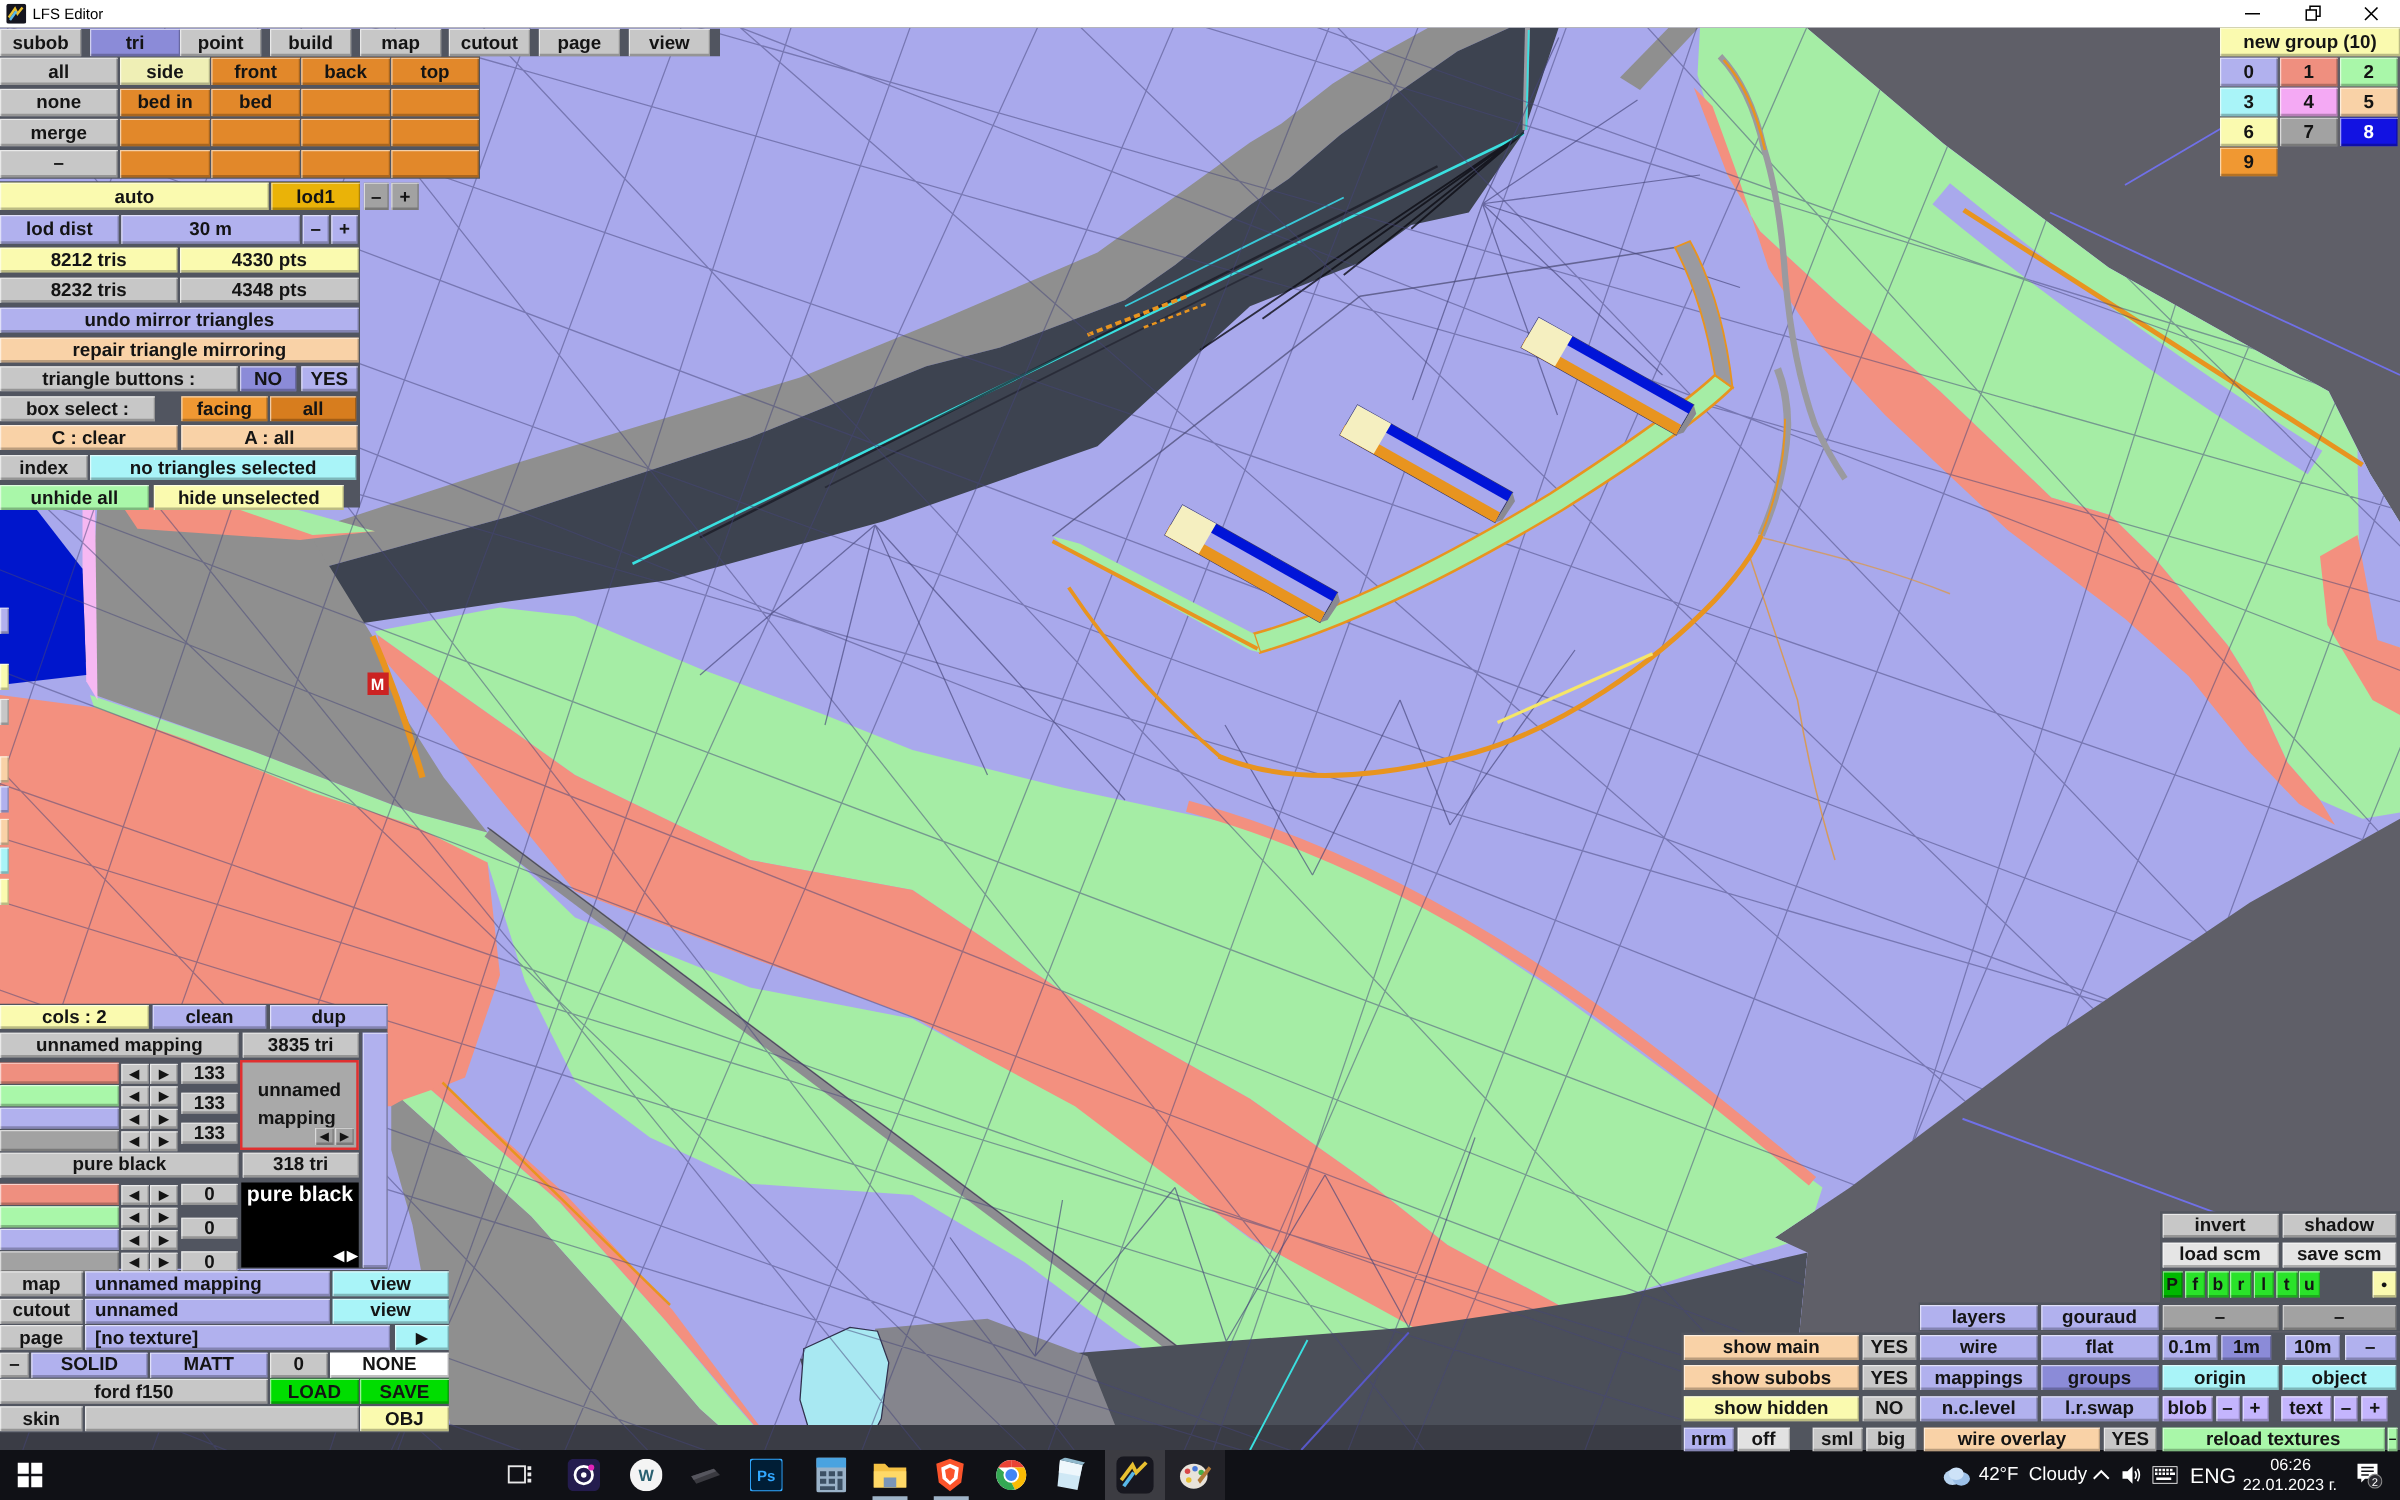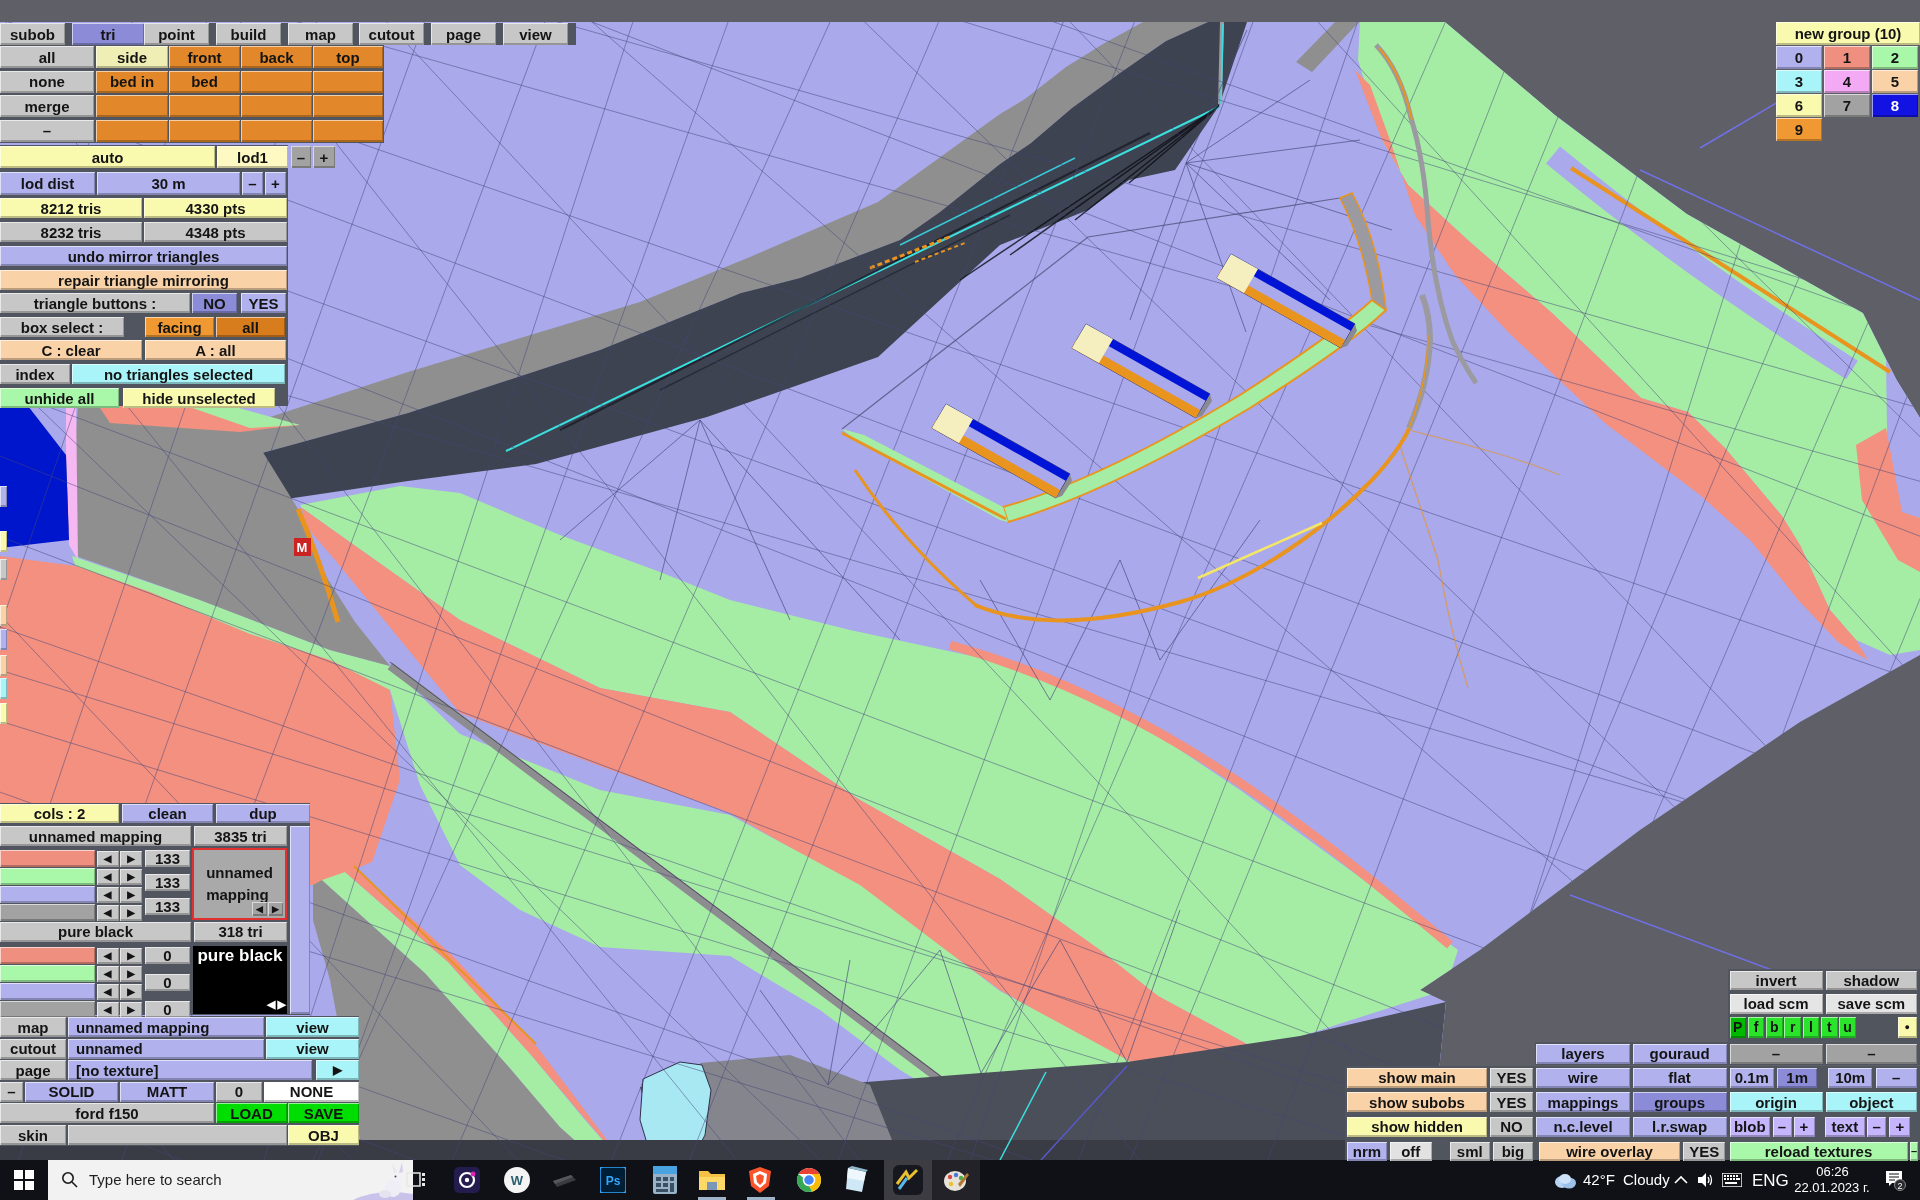--- a/index.html
+++ b/index.html
@@ -14,21 +14,21 @@
   .gray{background:#c7c7c7;}
   .dgray{background:#a2a2a2;}
   .lgray{background:#e2e2e2;}
   .yell{background:#fafaaf;}
   .peri{background:#b1b1ee;}
   .perisel{background:#8b8bd8;}
   .orange{background:#e2882a;}
   .dorange{background:#d77d1e;}
   .forange{background:#f09832;}
   .cream{background:#efefb5;}
-  .tan{background:#fef9c3;}
+  .tan{background:#eab308;}
   .peach{background:#f9d2a7;}
   .cyan{background:#a9f4f8;}
   .green{background:#a9f7a9;}
   .bgreen{background:#00dd00;}
   .bgreen2{background:#2ae32a;}
   .pgreen{background:#00b800;}
   .lgreen{background:#e5e5e5;}
   .white{background:#ffffff;}
   .pink{background:#f4a9f4;}
   .salm{background:#ef8f7f;}
@@ -158,43 +158,41 @@
   <text x="302" y="552" font-size="13" font-weight="bold" fill="#fff" text-anchor="middle" font-family="Liberation Sans">M</text>
 </g>
 
 <path d="M 1640,170 L 1920,300" stroke="#7070e8" stroke-width="1.5" fill="none"></path>
 <path d="M 1700,148 L 1790,95" stroke="#7070e8" stroke-width="1.5" fill="none"></path>
 <path d="M 1570,895 L 1920,1025" stroke="#7070e8" stroke-width="1.5" fill="none"></path>
 <path d="M 1127,1066 L 1041,1160" stroke="#5858c8" stroke-width="1.5" fill="none"></path>
 <path d="M 1046,1072 L 1000,1160" stroke="#3ae0e0" stroke-width="1.5" fill="none"></path>
 </svg>
 
+<div id="titlebar">
+  <svg width="16" height="16" style="position:absolute;left:5px;top:3px" viewBox="0 0 16 16">
+    <rect x="0" y="0" width="16" height="16" rx="2" fill="#14141e"></rect>
+    <path d="M2,11 L7,4 L9,8 L13,3" stroke="#e8c030" stroke-width="2" fill="none"></path>
+    <path d="M3,13 L8,6" stroke="#58b8e8" stroke-width="2" fill="none"></path>
+  </svg>
+  <div class="t">LFS Editor</div>
+  <svg width="130" height="22" viewBox="0 0 130 22" style="position:absolute;left:1788px;top:0">
+    <path d="M8,11 L20,11" stroke="#000" stroke-width="1.3"></path>
+    <rect x="60" y="5" width="8" height="8" fill="none" stroke="#000" stroke-width="1.2"></rect>
+    <rect x="57" y="8" width="8" height="8" fill="#fff" stroke="#000" stroke-width="1.2"></rect>
+    <path d="M104,6 L114,16 M114,6 L104,16" stroke="#000" stroke-width="1.3"></path>
+  </svg>
+</div>
 <div id="taskbar" style="position:absolute;left:0;top:1160px;width:1920px;height:40px;background:#101116;">
   <svg width="20" height="20" viewBox="0 0 20 20" style="position:absolute;left:14px;top:10px">
     <rect x="0" y="0" width="9" height="9" fill="#fff"></rect>
         <rect x="11" y="0" width="9" height="9" fill="#fff"></rect>
     <rect x="0" y="11" width="9" height="9" fill="#fff"></rect>
         <rect x="11" y="11" width="9" height="9" fill="#fff"></rect>
   </svg>
-  <div style="position:absolute;left:48px;top:0;width:365px;height:40px;background:#f2f2f2;">
-    <svg width="18" height="18" viewBox="0 0 18 18" style="position:absolute;left:13px;top:11px">
-      <circle cx="7" cy="7" r="5.2" fill="none" stroke="#1a1a1a" stroke-width="1.6"></circle>
-      <path d="M11,11 L16,16" stroke="#1a1a1a" stroke-width="1.6"></path>
-    </svg>
-    <div style="position:absolute;left:41px;top:11px;font-size:15px;color:#1f1f1f;">Type here to search</div>
-    <svg width="80" height="40" viewBox="0 0 80 40" style="position:absolute;left:285px;top:0">
-      <path d="M20,40 Q45,28 80,34 L80,40 Z" fill="#c9c2ea"></path>
-      <ellipse cx="60" cy="28" rx="8" ry="9" fill="#efedf5"></ellipse>
-      <ellipse cx="64" cy="17" rx="5" ry="4.5" fill="#f3f1f8"></ellipse>
-      <path d="M61,14 L59,3 L64,11 Z" fill="#eae6f2"></path>
-      <path d="M66,13 L69,2 L70,12 Z" fill="#d8d0e8"></path>
-      <ellipse cx="52" cy="34" rx="6" ry="4" fill="#e6e2f0"></ellipse>
-      <circle cx="62.5" cy="16.5" r="1" fill="#444"></circle>
-    </svg>
-  </div>
   <svg width="22" height="22" viewBox="0 0 22 22" style="position:absolute;left:405px;top:9px">
     <rect x="2" y="4" width="13" height="13" fill="none" stroke="#e8e8e8" stroke-width="1.5"></rect>
     <rect x="17" y="4" width="3" height="3" fill="#e8e8e8"></rect>
         <rect x="17" y="9" width="3" height="3" fill="#e8e8e8"></rect>
         <rect x="17" y="14" width="3" height="3" fill="#e8e8e8"></rect>
   </svg>
 
   <svg width="26" height="26" viewBox="0 0 26 26" style="position:absolute;left:454px;top:7px">
     <rect x="0" y="0" width="26" height="26" rx="5" fill="#241c4e"></rect>
     <circle cx="13" cy="13" r="7" fill="none" stroke="#fff" stroke-width="2.2"></circle>

